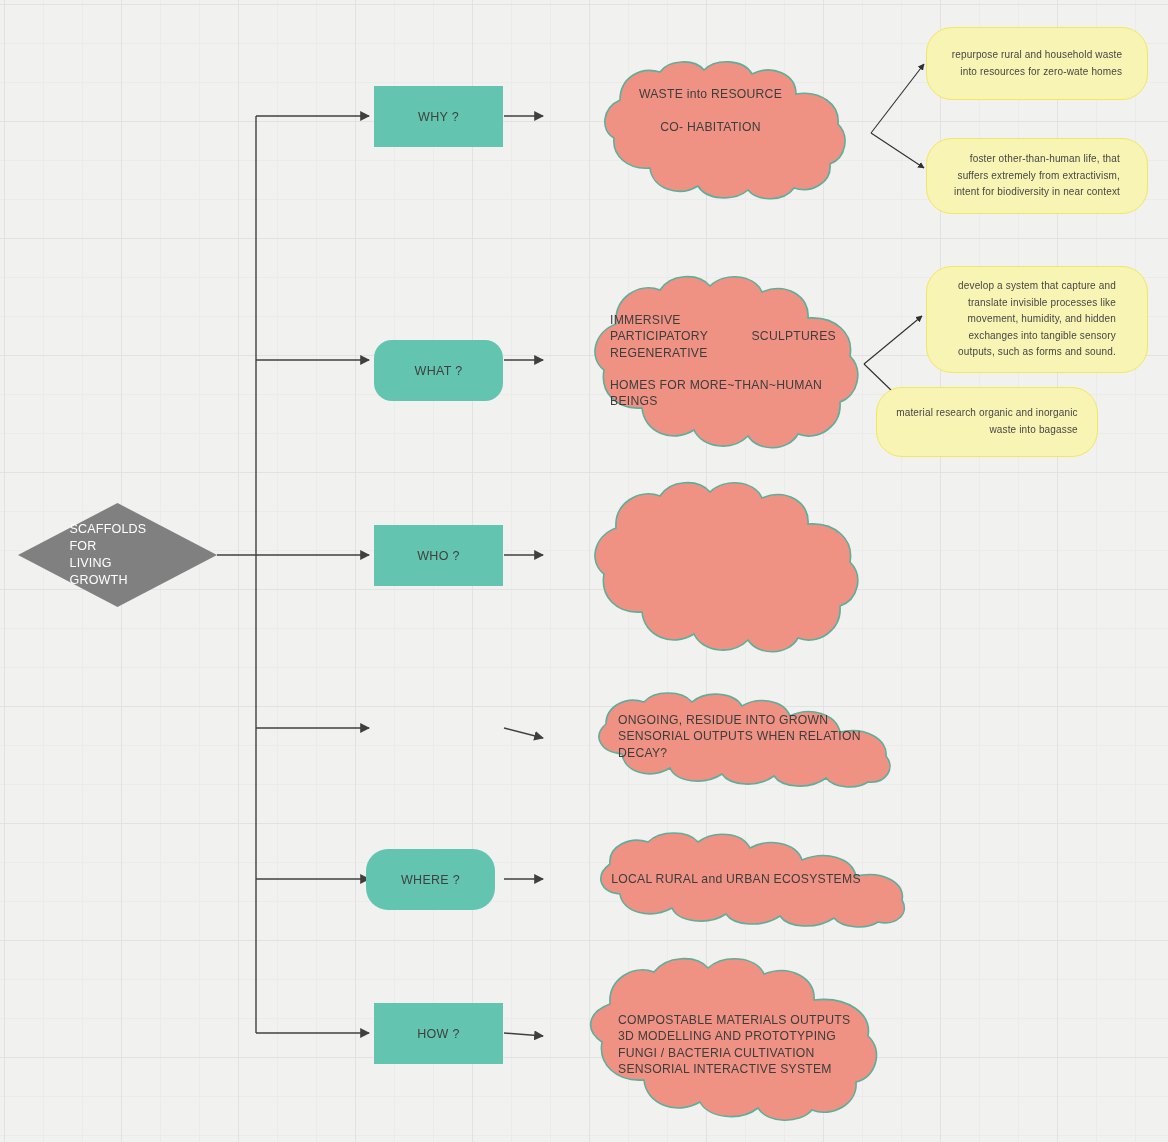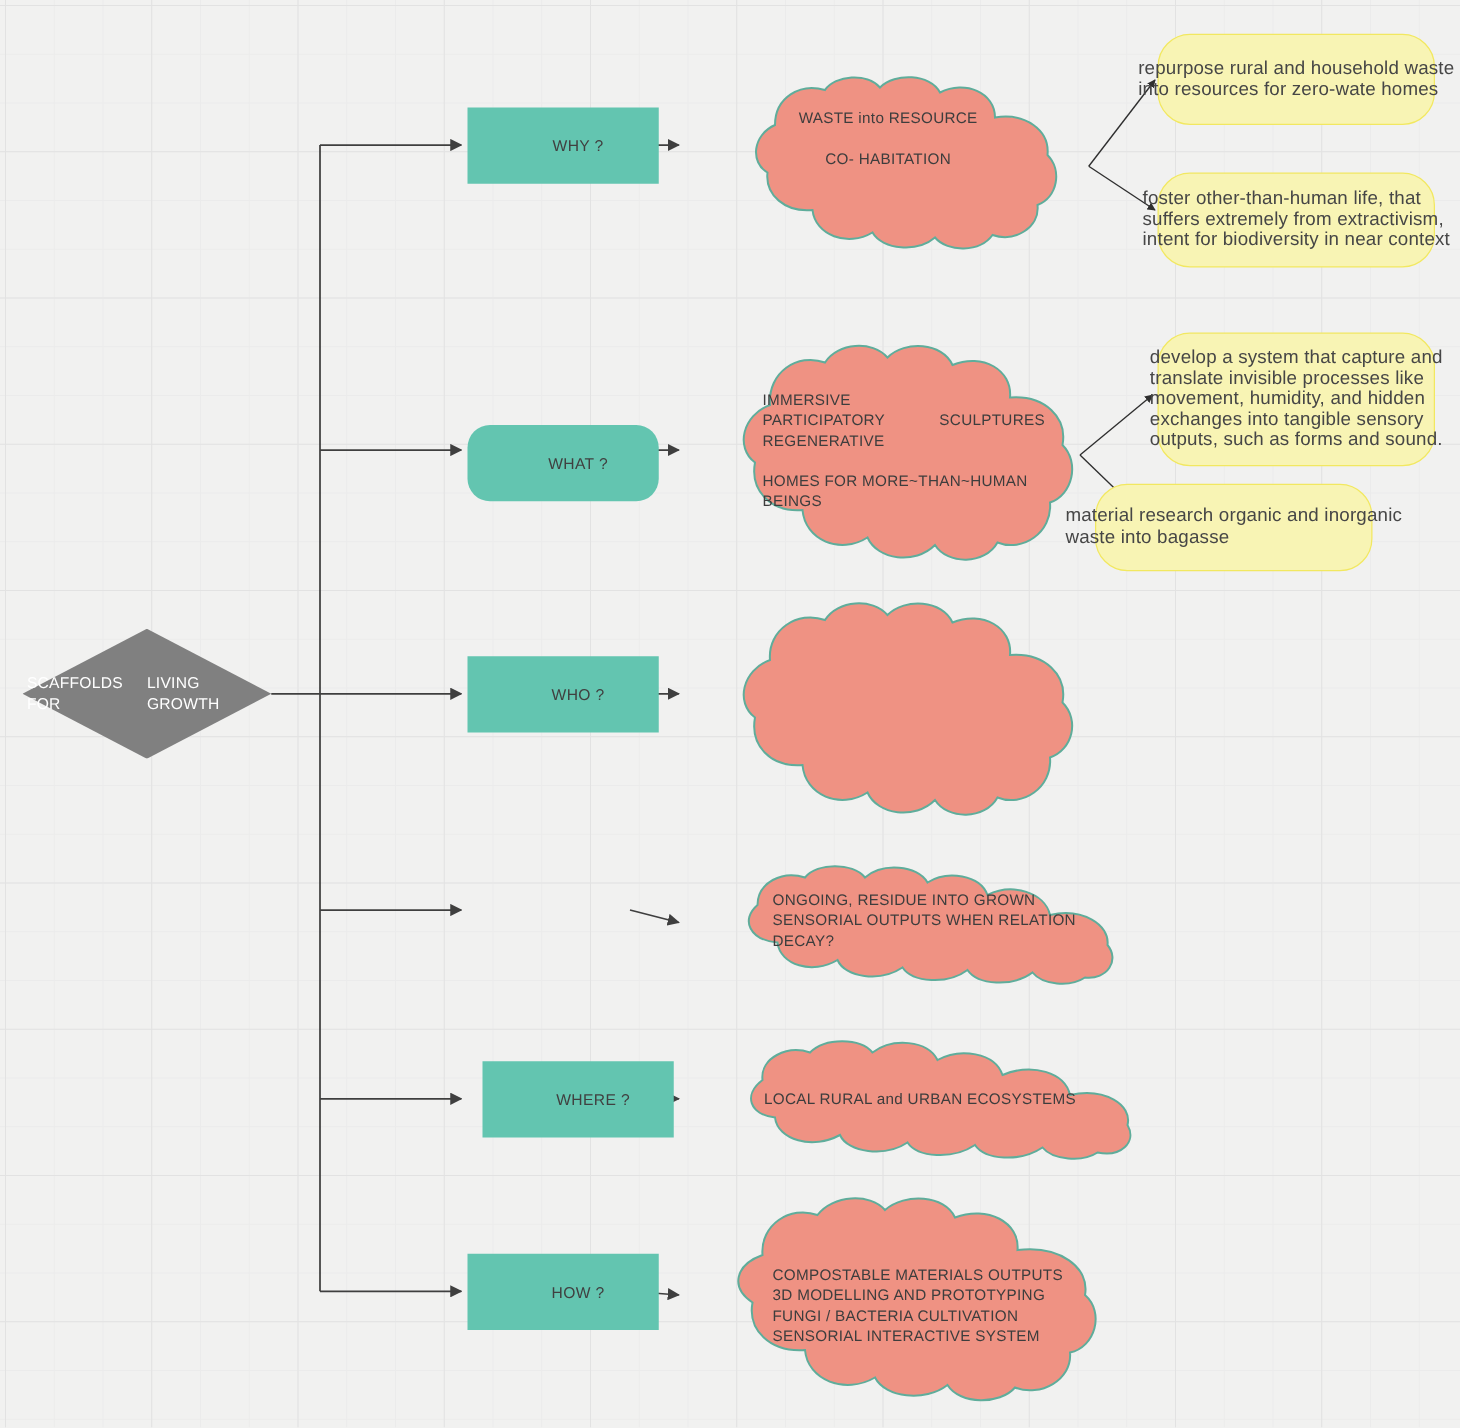--- a/index.html
+++ b/index.html
@@ -44,21 +44,21 @@
   .diamond .shape {
     position: absolute;
     inset: 0;
     background: #808080;
     clip-path: polygon(50% 0%, 100% 50%, 50% 100%, 0% 50%);
   }
   .diamond .txt {
     position: absolute;
     inset: 0;
     display: flex;
-    flex-direction: row;
+    flex-direction: column;
     align-items: center;
     justify-content: center;
     color: #ffffff;
     font-size: 12.5px;
     line-height: 17px;
     letter-spacing: .2px;
     text-align: left;
   }
   .diamond .txt span { display: block; width: 96px; }
 
@@ -67,21 +67,20 @@
     position: absolute;
     width: 129px;
     height: 61px;
     background: #63c5b0;
     display: flex;
     align-items: center;
     justify-content: center;
     color: #404040;
     font-size: 12.5px;
     letter-spacing: .3px;
-    padding-left: 24px;
   }
 
   
   .cloud {
     position: absolute;
   }
   .cloud svg { position: absolute; left: 0; top: 0; overflow: visible; }
   .cloud .ctext {
     position: absolute;
     color: #3d3d3d;
@@ -99,23 +98,23 @@
     border: 1.4px solid #f2e860;
     border-radius: 26px;
     box-sizing: border-box;
     display: flex;
     align-items: center;
     justify-content: center;
     padding: 6px 14px;
   }
   .note .ntext {
     color: #464646;
-    font-size: 15px;
+    font-size: 10px;
     line-height: 16.6px;
-    text-align: left;
+    text-align: right;
     letter-spacing: .15px;
     white-space: pre-line;
   }
 </style>
 </head>
 <body>
 
 <div id="canvas">
 
   <svg id="wires" viewBox="0 0 1168 1142" width="1168" height="1142">
@@ -162,21 +161,21 @@
     <div class="shape"></div>
     <div class="txt">
       <span>SCAFFOLDS FOR</span>
       <span>LIVING GROWTH</span>
     </div>
   </div>
 
   <div class="qbox" style="left:374px; top:86px;">WHY ?</div>
   <div class="qbox" style="left:374px; top:340px;border-radius:18px;">WHAT ?</div>
   <div class="qbox" style="left:374px; top:525px;">WHO ?</div>
-  <div class="qbox" style="left:386px; top:849px;">WHERE ?</div>
+  <div class="qbox" style="left:366px; top:849px;border-radius:22px;">WHERE ?</div>
   <div class="qbox" style="left:374px; top:1003px;">HOW ?</div>
 
   <div class="cloud" style="left:548px; top:60px; width:325px; height:142px;">
     <svg width="325" height="142" viewBox="0 0 325 142">
       <path d="M72,40 C72,18 92,6 112,12 C120,0 146,-2 156,10
                C168,-2 196,-1 204,14 C224,4 248,14 248,34
                C272,30 292,44 290,64 C302,76 298,98 282,104
                C284,122 264,134 246,128 C236,142 210,142 200,130
                C186,142 158,140 150,126 C130,138 104,128 102,108
                C80,110 64,96 66,78 C52,70 54,48 72,40 Z" fill="#ef9283" stroke="#5fad9b" stroke-width="1.6"></path>

